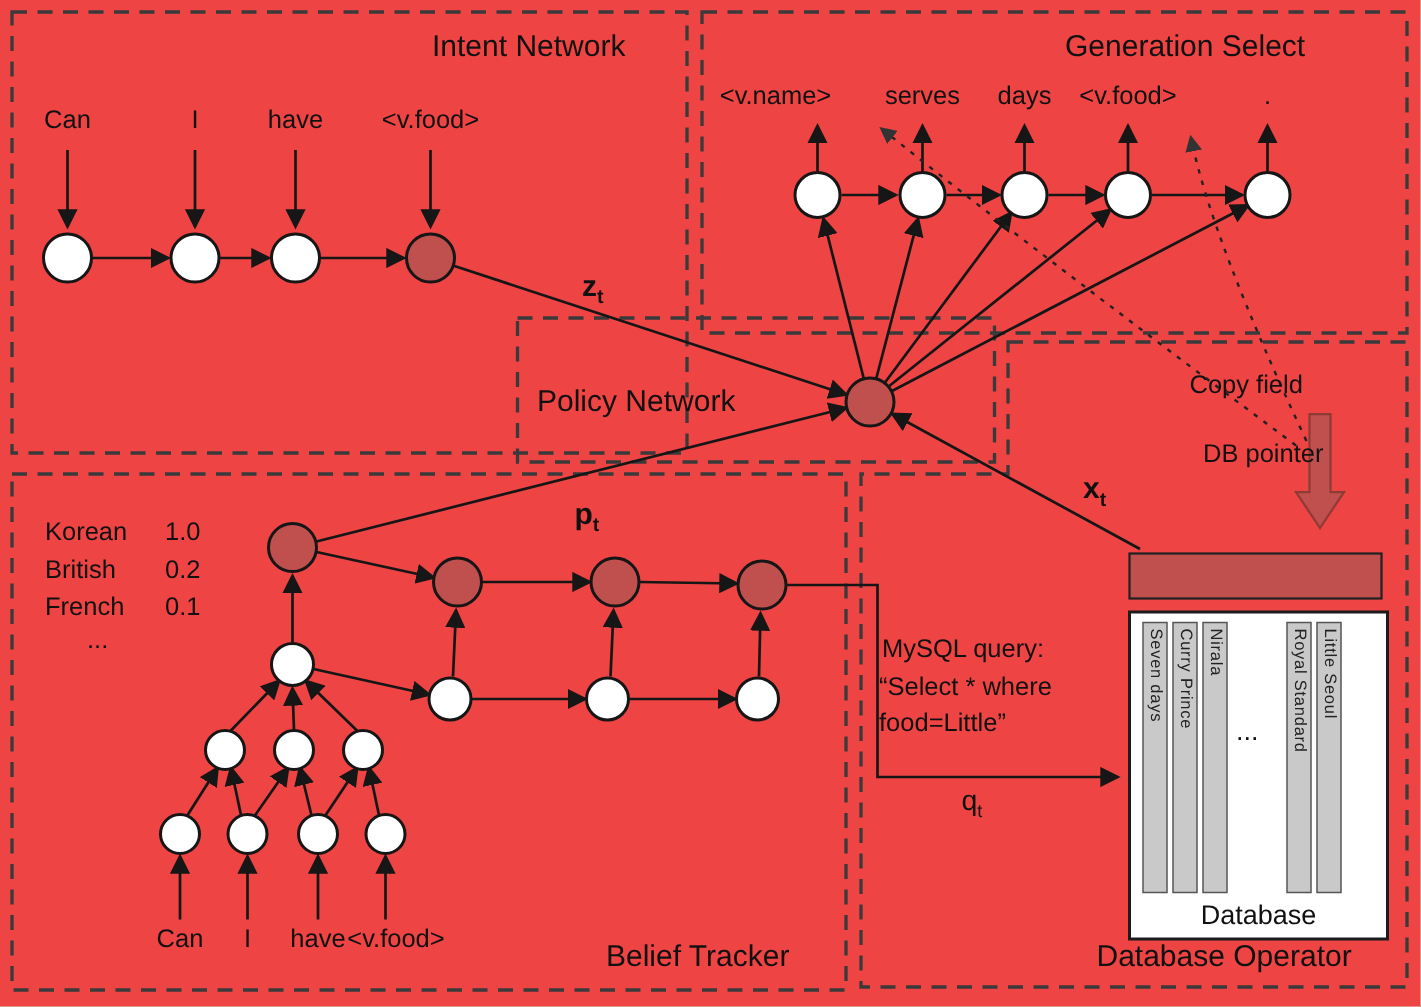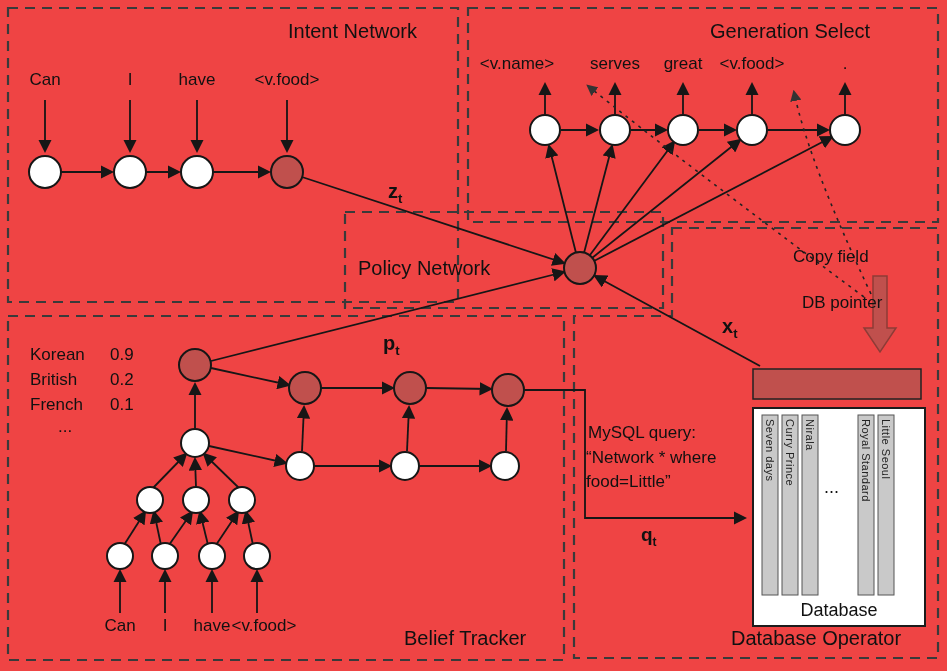--- a/index.html
+++ b/index.html
@@ -20,21 +20,21 @@
   .redbar { fill:#c0504d; stroke:#222; stroke-width:1.5; }
   .redarrow { fill:#c0504d; stroke:#8e3b36; stroke-width:1.5; }
   .lbl { position:absolute; white-space:nowrap; line-height:1.15; }
   .s17 { font-size:17px; }
   .s18 { font-size:18px; }
   .title { font-size:20px; }
   .cw { transform:translateX(-50%); }
   .i { }
   .math { font-size:20px; font-weight:bold; }
   .math sub { font-size:13px; }
-  .mathr { font-size:19px; font-weight:bold; }
+  .mathr { font-size:19px; font-weight:normal; }
   .mathr sub { font-size:12px; }
   .bartext { position:absolute; left:753px; top:374px; width:168px; text-align:center;
              font-size:16px; font-weight:bold; letter-spacing:1px; color:#000; }
   .dbname { position:absolute; left:753px; top:600px; width:172px; text-align:center; font-size:18px; }
   .vtext { position:absolute; writing-mode:vertical-rl; font-size:11px; color:#222;
            letter-spacing:.5px; height:175px; }
 </style>
 </head>
 <body>
 
@@ -179,46 +179,46 @@
   <div class="lbl title" style="left:404px;top:627px">Belief Tracker</div>
   <div class="lbl title" style="left:731px;top:627px">Database Operator</div>
 
   <div class="lbl s17 cw" style="left:45px;top:70px">Can</div>
   <div class="lbl s17 cw" style="left:130px;top:70px">I</div>
   <div class="lbl s17 cw" style="left:197px;top:70px">have</div>
   <div class="lbl s17 cw" style="left:287px;top:70px">&lt;v.food&gt;</div>
 
   <div class="lbl s17 cw" style="left:517px;top:54px">&lt;v.name&gt;</div>
   <div class="lbl s17 cw" style="left:615px;top:54px">serves</div>
-  <div class="lbl s17 cw" style="left:683px;top:54px">great</div>
+  <div class="lbl s17 cw" style="left:683px;top:54px">days</div>
   <div class="lbl s17 cw" style="left:752px;top:54px">&lt;v.food&gt;</div>
   <div class="lbl s17 cw" style="left:845px;top:54px">.</div>
 
   <div class="lbl s17" style="left:30px;top:345px">Korean</div>
-  <div class="lbl s17" style="left:110px;top:345px">0.9</div>
+  <div class="lbl s17" style="left:110px;top:345px">1.0</div>
   <div class="lbl s17" style="left:30px;top:370px">British</div>
   <div class="lbl s17" style="left:110px;top:370px">0.2</div>
   <div class="lbl s17" style="left:30px;top:395px">French</div>
   <div class="lbl s17" style="left:110px;top:395px">0.1</div>
   <div class="lbl s17" style="left:58px;top:417px">...</div>
 
   <div class="lbl s17 cw" style="left:120px;top:616px">Can</div>
   <div class="lbl s17 cw" style="left:165px;top:616px">I</div>
   <div class="lbl s17 cw" style="left:212px;top:616px">have</div>
   <div class="lbl s17 cw" style="left:264px;top:616px">&lt;v.food&gt;</div>
 
   <div class="lbl math" style="left:388px;top:180px"><span>z</span><sub>t</sub></div>
   <div class="lbl math" style="left:383px;top:332px"><span>p</span><sub>t</sub></div>
   <div class="lbl math" style="left:722px;top:315px"><span>x</span><sub>t</sub></div>
   <div class="lbl mathr" style="left:641px;top:524px"><span>q</span><sub>t</sub></div>
 
   <div class="lbl s17 i" style="left:793px;top:247px">Copy field</div>
   <div class="lbl s17 i" style="left:802px;top:293px">DB pointer</div>
   <div class="lbl s17" style="left:588px;top:423px">MySQL query:</div>
-  <div class="lbl s17 i" style="left:586px;top:448px">“Network * where</div>
+  <div class="lbl s17 i" style="left:586px;top:448px">“Select * where</div>
   <div class="lbl s17 i" style="left:586px;top:472px">food=Little”</div>
   <div class="vtext" style="left:764px;top:419px">Seven days</div>
   <div class="vtext" style="left:784px;top:419px">Curry Prince</div>
   <div class="vtext" style="left:804px;top:419px">Nirala</div>
   <div class="lbl s18" style="left:824px;top:477px">...</div>
   <div class="vtext" style="left:860px;top:419px">Royal Standard</div>
   <div class="vtext" style="left:880px;top:419px">Little Seoul</div>
   <div class="dbname">Database</div>
 
 </div>

